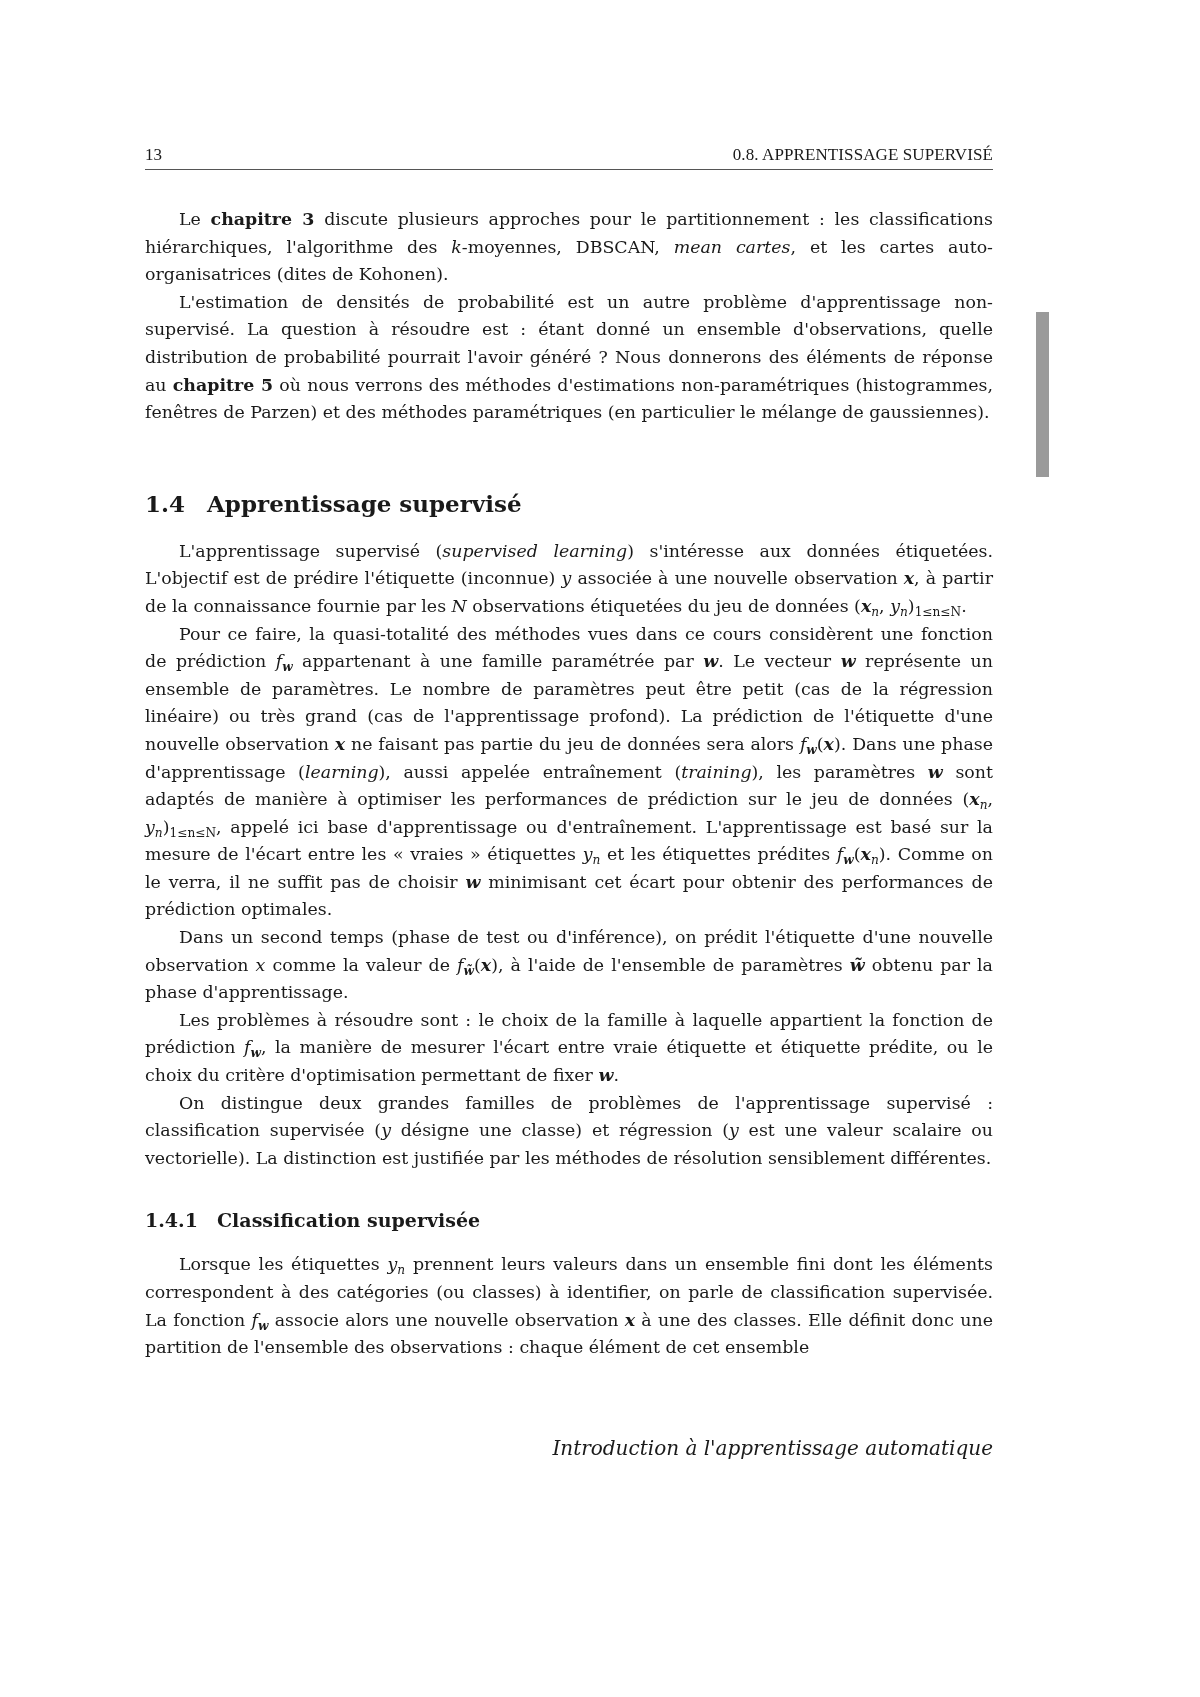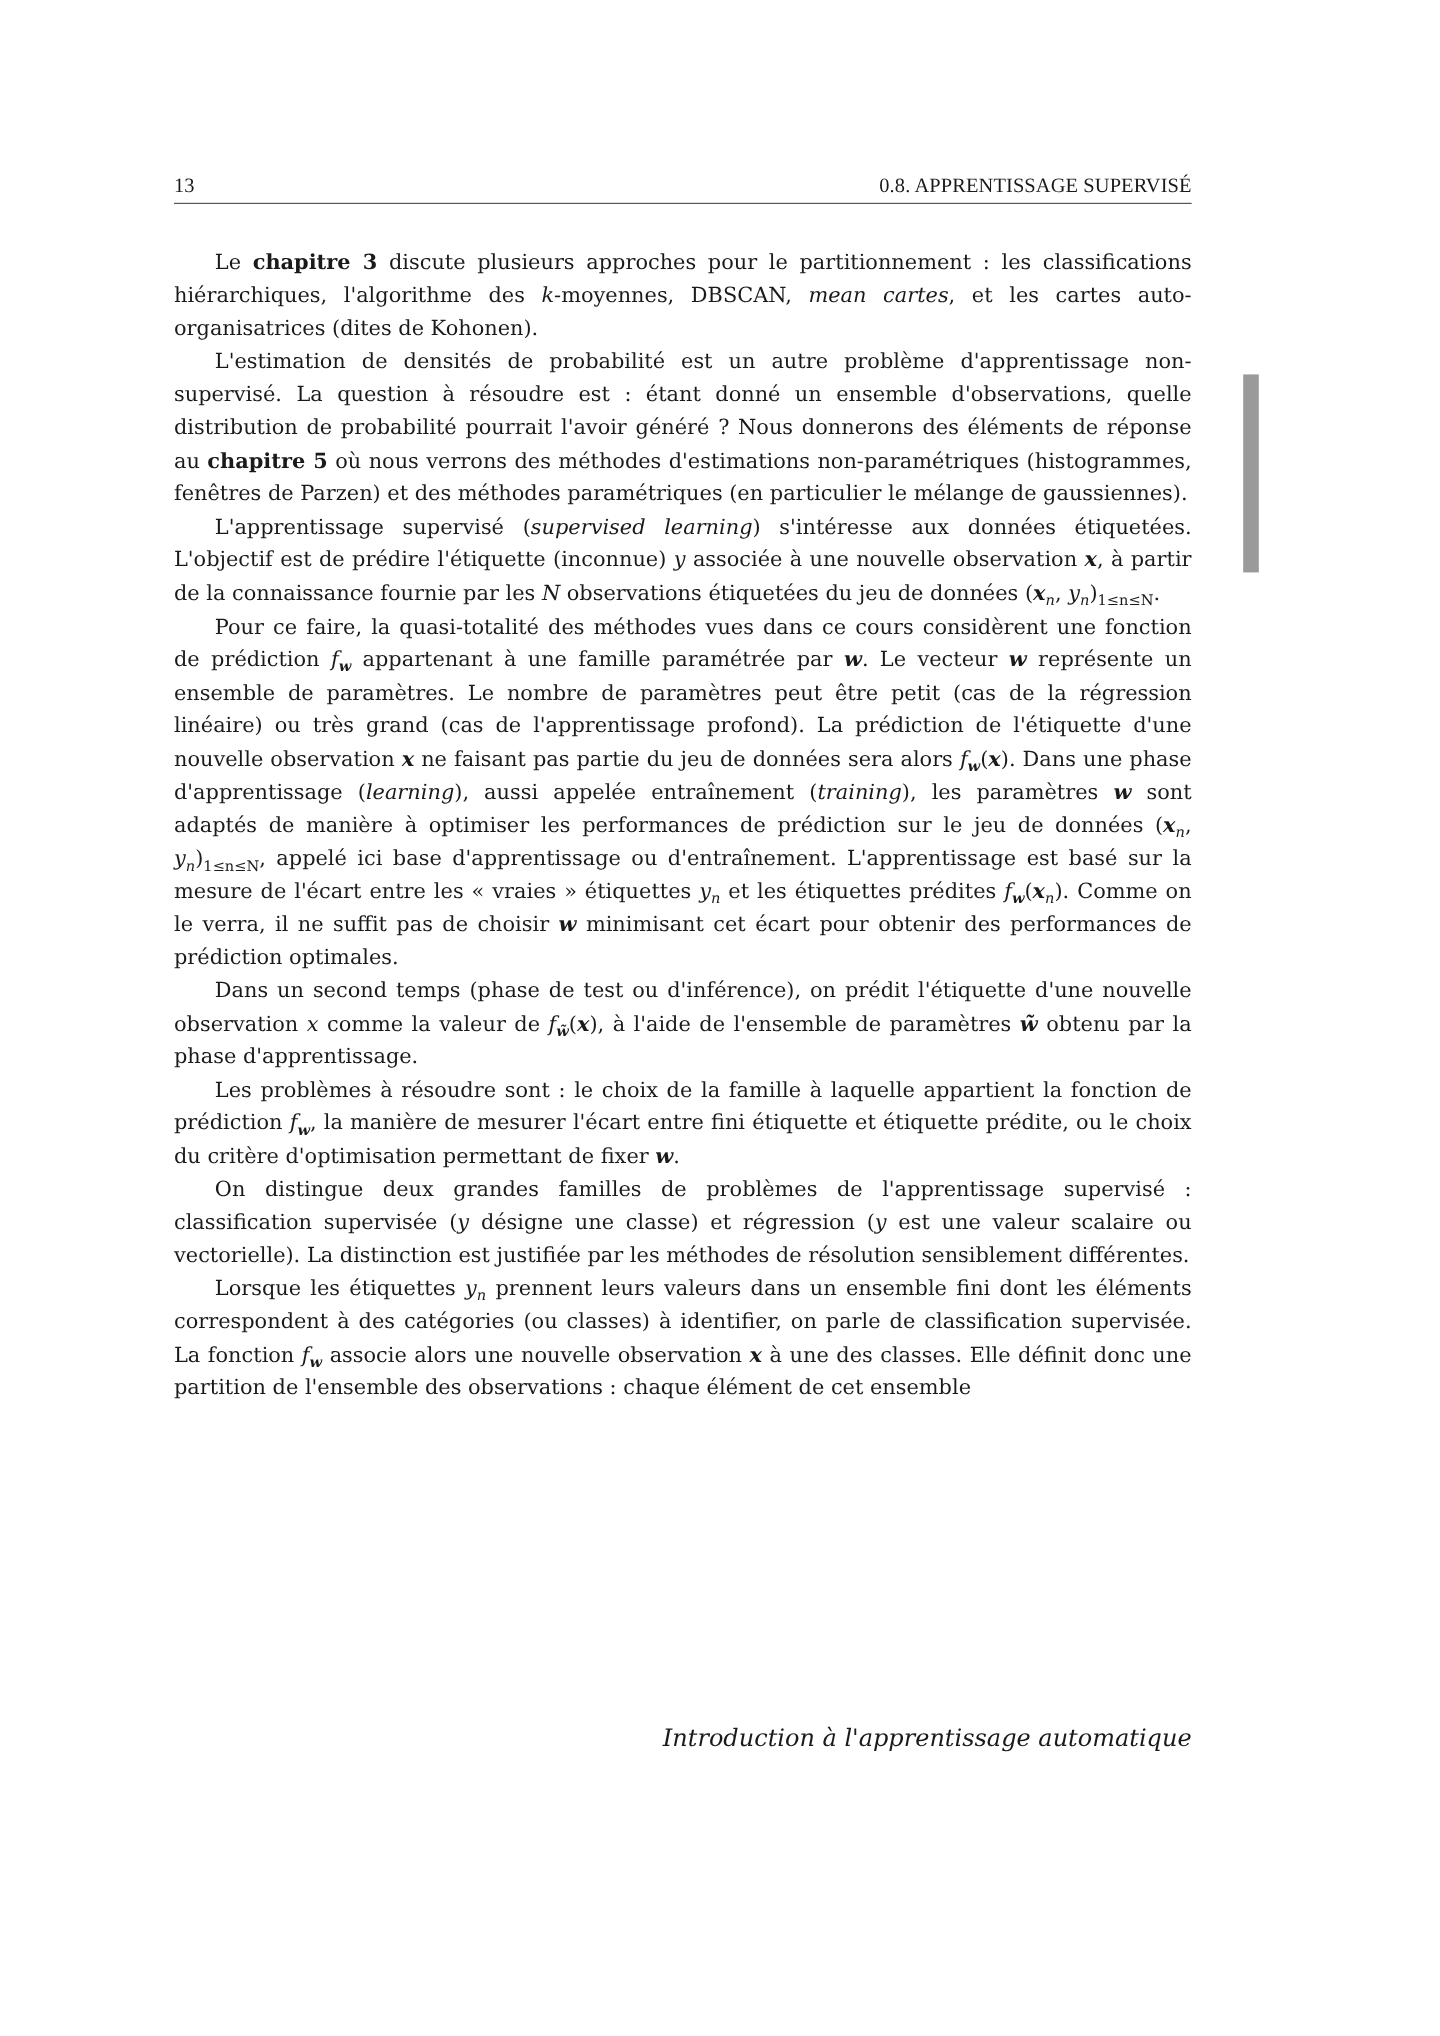--- a/index.html
+++ b/index.html
@@ -35,30 +35,32 @@
     <span class="rtitle">0.8. APPRENTISSAGE SUPERVISÉ</span>
   </div>
 
   <div class="body">
 
 
     <p class="ind"><span>Le </span><b>chapitre 3</b><span> discute plusieurs approches pour le partitionnement : les classifications hiérarchiques, l'algorithme des </span><i>k</i><span>-moyennes, DBSCAN, </span><i>mean cartes</i><span>, et les cartes auto-organisatrices (dites de Kohonen).</span></p>
 
     <p class="ind"><span>L'estimation de densités de probabilité est un autre problème d'apprentissage non-supervisé. La question à résoudre est : étant donné un ensemble d'observations, quelle distribution de probabilité pourrait l'avoir généré ? Nous donnerons des éléments de réponse au </span><b>chapitre 5</b><span> où nous verrons des méthodes d'estimations non-paramétriques (histogrammes, fenêtres de Parzen) et des méthodes paramétriques (en particulier le mélange de gaussiennes).</span></p>
 
+    <h2 class="sec"><span class="num">1.4</span><span>Apprentissage supervisé</span></h2>
 
     <p class="ind"><span>L'apprentissage supervisé (</span><i>supervised learning</i><span>) s'intéresse aux données étiquetées. L'objectif est de prédire l'étiquette (inconnue) </span><i>y</i><span> associée à une nouvelle observation </span><b class="v">x</b><span>, à partir de la connaissance fournie par les </span><i>N</i><span> observations étiquetées du jeu de données (</span><b class="v">x</b><sub><i>n</i></sub><span>, </span><i>y</i><sub><i>n</i></sub><span>)</span><sub>1≤n≤N</sub><span>.</span></p>
 
     <p class="ind"><span>Pour ce faire, la quasi-totalité des méthodes vues dans ce cours considèrent une fonction de prédiction </span><i>f</i><sub><b class="v">w</b></sub><span> appartenant à une famille paramétrée par </span><b class="v">w</b><span>. Le vecteur </span><b class="v">w</b><span> représente un ensemble de paramètres. Le nombre de paramètres peut être petit (cas de la régression linéaire) ou très grand (cas de l'apprentissage profond). La prédiction de l'étiquette d'une nouvelle observation </span><b class="v">x</b><span> ne faisant pas partie du jeu de données sera alors </span><i>f</i><sub><b class="v">w</b></sub><span>(</span><b class="v">x</b><span>). Dans une phase d'apprentissage (</span><i>learning</i><span>), aussi appelée entraînement (</span><i>training</i><span>), les paramètres </span><b class="v">w</b><span> sont adaptés de manière à optimiser les performances de prédiction sur le jeu de données (</span><b class="v">x</b><sub><i>n</i></sub><span>, </span><i>y</i><sub><i>n</i></sub><span>)</span><sub>1≤n≤N</sub><span>, appelé ici base d'apprentissage ou d'entraînement. L'apprentissage est basé sur la mesure de l'écart entre les « vraies » étiquettes </span><i>y</i><sub><i>n</i></sub><span> et les étiquettes prédites </span><i>f</i><sub><b class="v">w</b></sub><span>(</span><b class="v">x</b><sub><i>n</i></sub><span>). Comme on le verra, il ne suffit pas de choisir </span><b class="v">w</b><span> minimisant cet écart pour obtenir des performances de prédiction optimales.</span></p>
 
     <p class="ind"><span>Dans un second temps (phase de test ou d'inférence), on prédit l'étiquette d'une nouvelle observation </span><i>x</i><span> comme la valeur de </span><i>f</i><sub><b class="v">w̃</b></sub><span>(</span><b class="v">x</b><span>), à l'aide de l'ensemble de paramètres </span><b class="v">w̃</b><span> obtenu par la phase d'apprentissage.</span></p>
 
-    <p class="ind"><span>Les problèmes à résoudre sont : le choix de la famille à laquelle appartient la fonction de prédiction </span><i>f</i><sub><b class="v">w</b></sub><span>, la manière de mesurer l'écart entre fini étiquette et étiquette prédite, ou le choix du critère d'optimisation permettant de fixer </span><b class="v">w</b><span>.</span></p>
+    <p class="ind"><span>Les problèmes à résoudre sont : le choix de la famille à laquelle appartient la fonction de prédiction </span><i>f</i><sub><b class="v">w</b></sub><span>, la manière de mesurer l'écart entre vraie étiquette et étiquette prédite, ou le choix du critère d'optimisation permettant de fixer </span><b class="v">w</b><span>.</span></p>
 
     <p class="ind"><span>On distingue deux grandes familles de problèmes de l'apprentissage supervisé : classification supervisée (</span><i>y</i><span> désigne une classe) et régression (</span><i>y</i><span> est une valeur scalaire ou vectorielle). La distinction est justifiée par les méthodes de résolution sensiblement différentes.</span></p>
 
+    <h3 class="subsec"><span class="num">1.4.1</span><span>Classification supervisée</span></h3>
 
     <p class="ind"><span>Lorsque les étiquettes </span><i>y</i><sub><i>n</i></sub><span> prennent leurs valeurs dans un ensemble fini dont les éléments correspondent à des catégories (ou classes) à identifier, on parle de classification supervisée. La fonction </span><i>f</i><sub><b class="v">w</b></sub><span> associe alors une nouvelle observation </span><b class="v">x</b><span> à une des classes. Elle définit donc une partition de l'ensemble des observations : chaque élément de cet ensemble</span></p>
 
   </div>
 
   <div class="footer">Introduction à l'apprentissage automatique</div>
 </div>
 
 </body></html>

